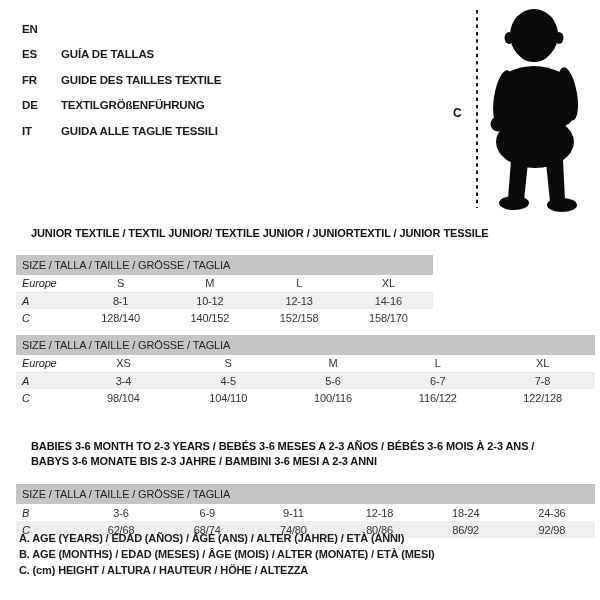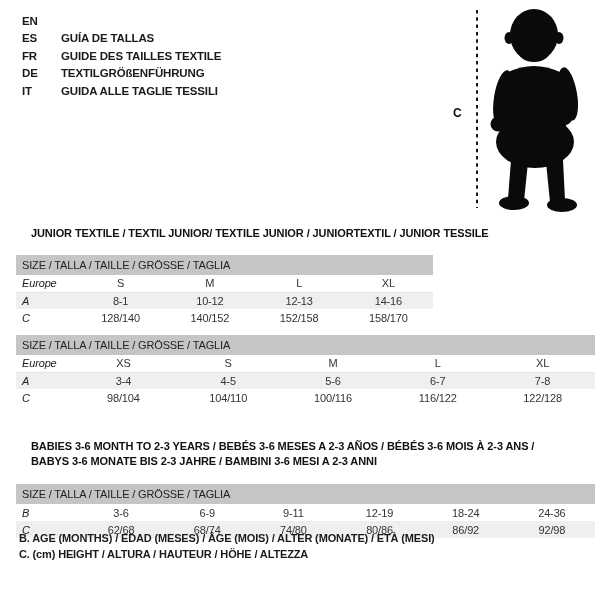--- a/index.html
+++ b/index.html
@@ -12,21 +12,21 @@
   body{
     width:600px;height:600px;background:#ffffff;
     font-family:"Liberation Sans", sans-serif;
     color:var(--text-primary);
     position:relative;overflow:hidden;
   }
   .page{position:absolute;inset:0;letter-spacing:-0.15px;}
 
   
   .lang-header{position:absolute;top:13px;left:22px;}
-  .lang-row{display:flex;font-weight:bold;font-size:11.5px;line-height:17.4px;}
+  .lang-row{display:flex;font-weight:bold;font-size:11.5px;line-height:17.4px;margin-top:8px;}
   .lang-code{width:39px;}
 
   
   .figure{position:absolute;left:445px;top:2px;width:152px;height:212px;}
   .figure svg{position:absolute;left:0;top:0;}
   .figure-label{
     position:absolute;left:8px;top:104px;
     font-size:12px;font-weight:bold;color:#111;
   }
 
@@ -203,35 +203,36 @@
         </colgroup>
       <tbody>
         <tr>
           <th class="size-hdr" colspan="7">SIZE / TALLA / TAILLE / GRÖSSE / TAGLIA</th>
         </tr>
         <tr>
           <td class="lbl">B</td>
           <td>3-6</td>
           <td>6-9</td>
           <td>9-11</td>
-          <td>12-19</td>
+          <td>12-18</td>
           <td>18-24</td>
           <td>24-36</td>
         </tr>
         <tr class="shaded">
           <td class="lbl">C</td>
           <td>62/68</td>
           <td>68/74</td>
           <td>74/80</td>
           <td>80/86</td>
           <td>86/92</td>
           <td>92/98</td>
         </tr>
       </tbody>
     </table>
   </section>
 
   <div class="legend">
+    <p>A. AGE (YEARS) / EDAD (AÑOS) / ÂGE (ANS) / ALTER (JAHRE) / ETÀ (ANNI)</p>
     <p>B. AGE (MONTHS) / EDAD (MESES) / ÂGE (MOIS) / ALTER (MONATE) / ETÀ (MESI)</p>
     <p>C. (cm) HEIGHT / ALTURA / HAUTEUR / HÖHE / ALTEZZA</p>
   </div>
 
 </div>
 
 </body></html>

